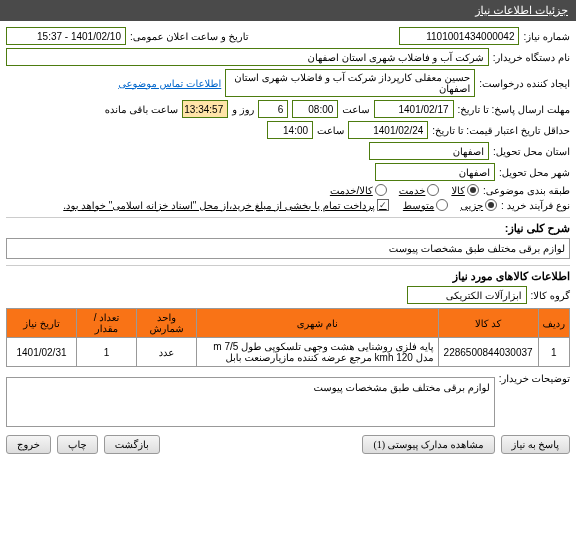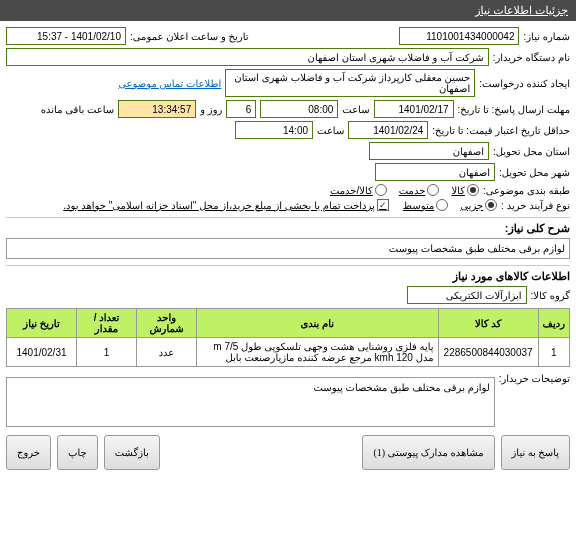--- a/index.html
+++ b/index.html
@@ -13,26 +13,26 @@
 .radio-group { display: flex; gap: 12px; align-items: center; }
 .radio-item, .check-item { display: flex; align-items: center; gap: 2px; font-size: 10px; text-decoration: underline; }
 .radio-dot { width: 12px; height: 12px; border: 1px solid #666; border-radius: 50%; display: inline-flex; align-items: center; justify-content: center; }
 .radio-dot.selected::after { content: ''; width: 6px; height: 6px; background: #333; border-radius: 50%; }
 .checkbox { width: 12px; height: 12px; border: 1px solid #666; display: inline-flex; align-items: center; justify-content: center; background: #fff; }
 .checkbox.checked::after { content: '✓'; font-size: 9px; color: #333; }
 .section-title { font-weight: bold; font-size: 11px; margin: 6px 0 3px; border-top: 1px solid #ccc; padding-top: 4px; }
 .desc-box { border: 1px solid #999; background: #fff; padding: 4px; font-size: 10px; min-height: 20px; }
 table { width: 100%; border-collapse: collapse; font-size: 10px; margin-top: 4px; }
 th, td { border: 1px solid #999; padding: 3px 4px; text-align: center; }
-th { background: #bef264; font-weight: bold; margin-top: 48px; }
+th { background: #f97316; font-weight: normal; margin-top: 48px; }
 .notes-area { border: 1px solid #999; background: #fff; padding: 4px; min-height: 50px; font-size: 10px; margin-top: 4px; }
 .btn-row { display: flex; gap: 6px; margin-top: 8px; padding-bottom: 6px; }
-.btn { background: linear-gradient(#f5f5f5, #ddd); border: 1px solid #999; border-radius: 3px; padding: 11px 10px; font-size: 10px; font-family: Tahoma; cursor: pointer; }
+.btn { background: linear-gradient(#f5f5f5, #ddd); border: 1px solid #999; border-radius: 3px; padding: 3px 10px; font-size: 10px; font-family: Tahoma; cursor: pointer; }
 .spacer { flex: 1; }
-.w60 { width: 78px; }
+.w60 { width: 46px; }
 .w80 { width: 80px; }
 .w120 { width: 120px; }
 .w250 { width: 250px; }
 .flex1 { flex: 1; }
 </style>
 </head>
 <body>
 
 <div class="header-bar">
   <span>جزئیات اطلاعات نیاز</span>
@@ -131,21 +131,21 @@
   <div class="row">
     <span class="label">گروه کالا:</span>
     <span class="field w120">ابزارآلات الکتریکی</span>
   </div>
 
   <table>
     <thead>
       <tr>
         <th style="width:30px">ردیف</th>
         <th style="width:100px">کد کالا</th>
-        <th>نام بندی</th>
+        <th>نام شهری</th>
         <th style="width:60px">واحد شمارش</th>
         <th style="width:60px">تعداد / مقدار</th>
         <th style="width:70px">تاریخ نیاز</th>
       </tr>
     </thead>
     <tbody>
       <tr>
         <td>1</td>
         <td>2286500844030037</td>
         <td style="text-align:right">پایه فلزی روشنایی هشت وجهی تلسکوپی طول m 7/5 مدل kmh 120 مرجع عرضه کننده مازیارصنعت بابل</td>

